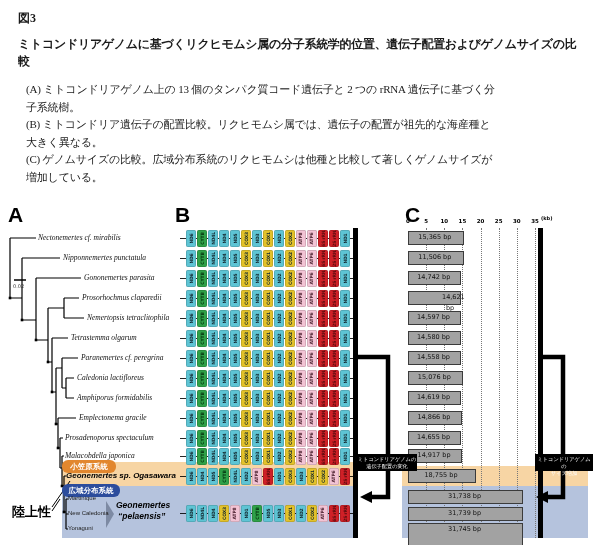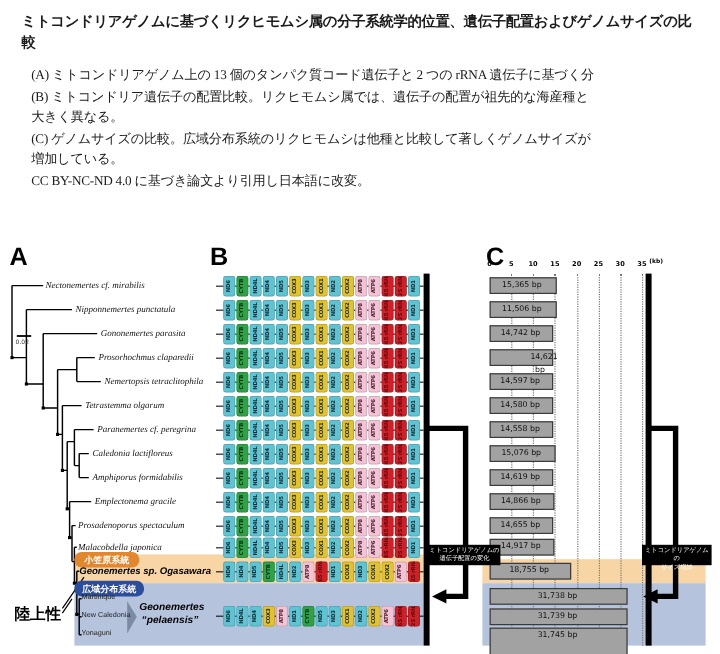--- a/index.html
+++ b/index.html
@@ -51,27 +51,28 @@
             font:5.2px "Liberation Sans",sans-serif;line-height:7.2px;padding-top:1.6px;
             box-sizing:border-box;z-index:7;}
   #figsvg{position:absolute;left:0;top:0;z-index:4;pointer-events:none;}
 </style>
 </head>
 <body>
 
 <div id="canvas">
 
   <div id="caption">
+    <div class="fig-label">図3</div>
     <div class="fig-title">ミトコンドリアゲノムに基づくリクヒモムシ属の分子系統学的位置、遺伝子配置およびゲノムサイズの比較</div>
     <div class="cap-line">(A) ミトコンドリアゲノム上の 13 個のタンパク質コード遺伝子と 2 つの rRNA 遺伝子に基づく分</div>
+    <div class="cap-line">子系統樹。</div>
     <div class="cap-line">(B) ミトコンドリア遺伝子の配置比較。リクヒモムシ属では、遺伝子の配置が祖先的な海産種と</div>
     <div class="cap-line">大きく異なる。</div>
     <div class="cap-line">(C) ゲノムサイズの比較。広域分布系統のリクヒモムシは他種と比較して著しくゲノムサイズが</div>
     <div class="cap-line">増加している。</div>
-    <div class="cap-line">CC BY-NC-ND 4.0 に基づき論文より引用し日本語に改変。</div>
   </div>
 
   <div class="panel-letter" style="left:8px;top:203px;">A</div>
   <div class="panel-letter" style="left:175px;top:203px;">B</div>
   <div class="panel-letter" style="left:405px;top:203px;">C</div>
 
   <div class="band" style="left:62px;top:462px;width:291px;height:24px;background:#F7D5A4;"></div>
   <div class="band" style="left:62px;top:486px;width:291px;height:52px;background:#B5C3DD;"></div>
   <div class="band" style="left:402px;top:466px;width:186px;height:20px;background:#F7D5A4;"></div>
   <div class="band" style="left:402px;top:486px;width:186px;height:52px;background:#B5C3DD;"></div>

